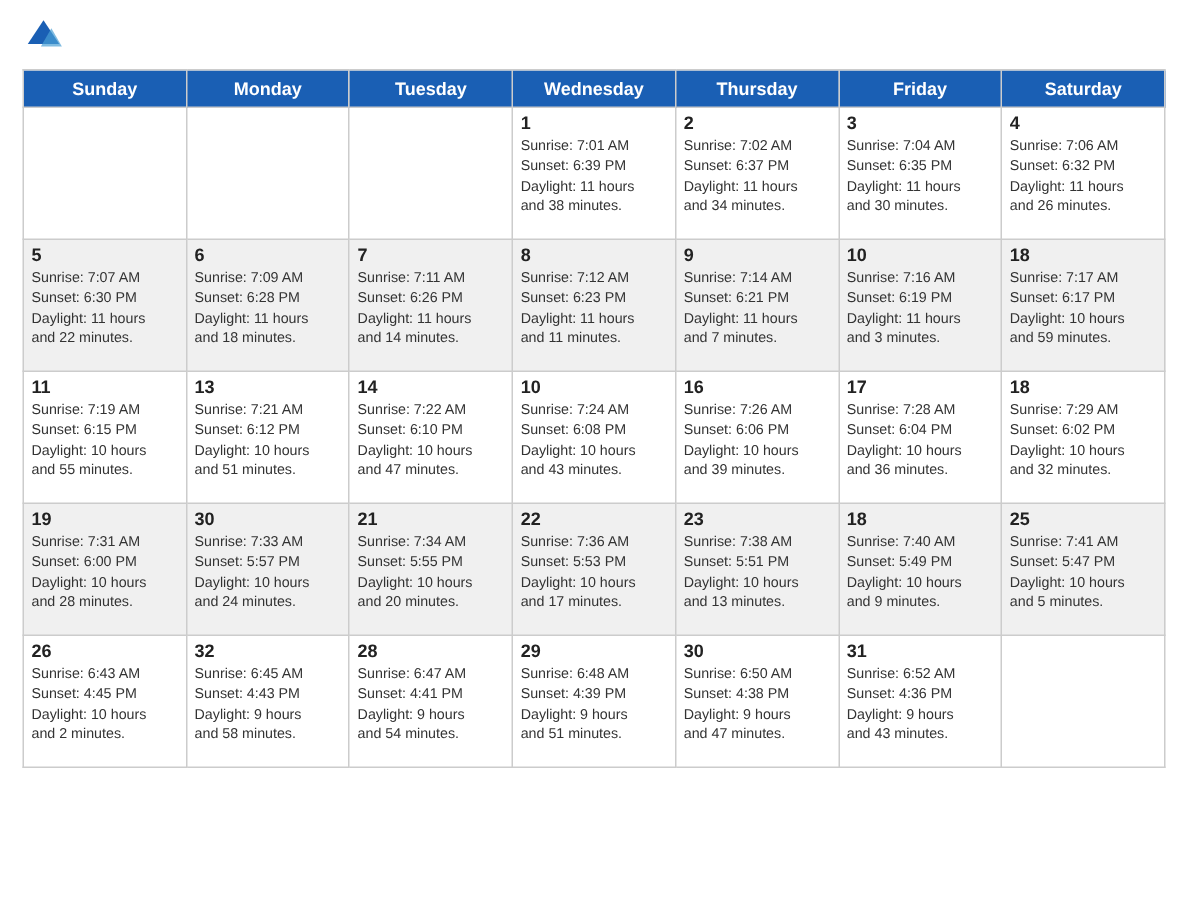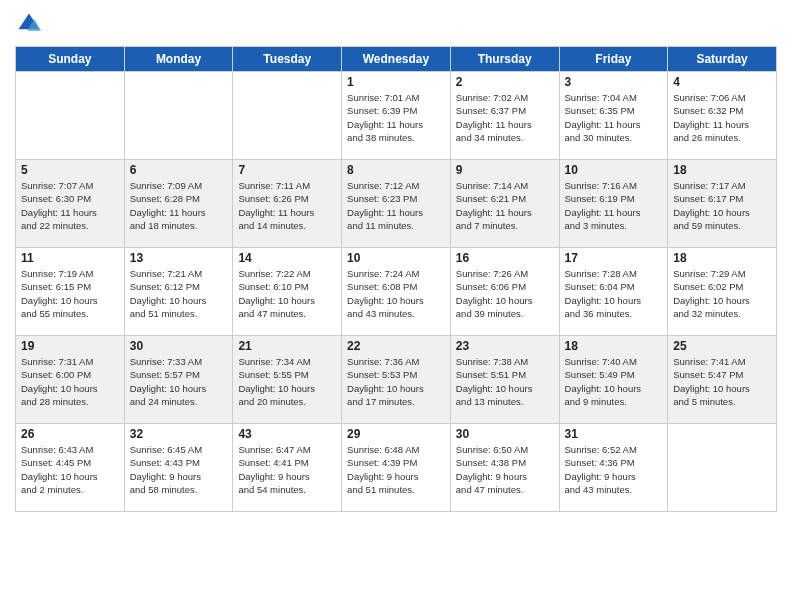--- a/index.html
+++ b/index.html
@@ -248,21 +248,21 @@
         <tr class="row-white">
           <td>
             <span class="day-num">26</span>
             <div class="day-info">Sunrise: 6:43 AM<br>Sunset: 4:45 PM<br>Daylight: 10 hours<br>and 2 minutes.</div>
           </td>
           <td>
             <span class="day-num">32</span>
             <div class="day-info">Sunrise: 6:45 AM<br>Sunset: 4:43 PM<br>Daylight: 9 hours<br>and 58 minutes.</div>
           </td>
           <td>
-            <span class="day-num">43</span>
+            <span class="day-num">28</span>
             <div class="day-info">Sunrise: 6:47 AM<br>Sunset: 4:41 PM<br>Daylight: 9 hours<br>and 54 minutes.</div>
           </td>
           <td>
             <span class="day-num">29</span>
             <div class="day-info">Sunrise: 6:48 AM<br>Sunset: 4:39 PM<br>Daylight: 9 hours<br>and 51 minutes.</div>
           </td>
           <td>
             <span class="day-num">30</span>
             <div class="day-info">Sunrise: 6:50 AM<br>Sunset: 4:38 PM<br>Daylight: 9 hours<br>and 47 minutes.</div>
           </td>

